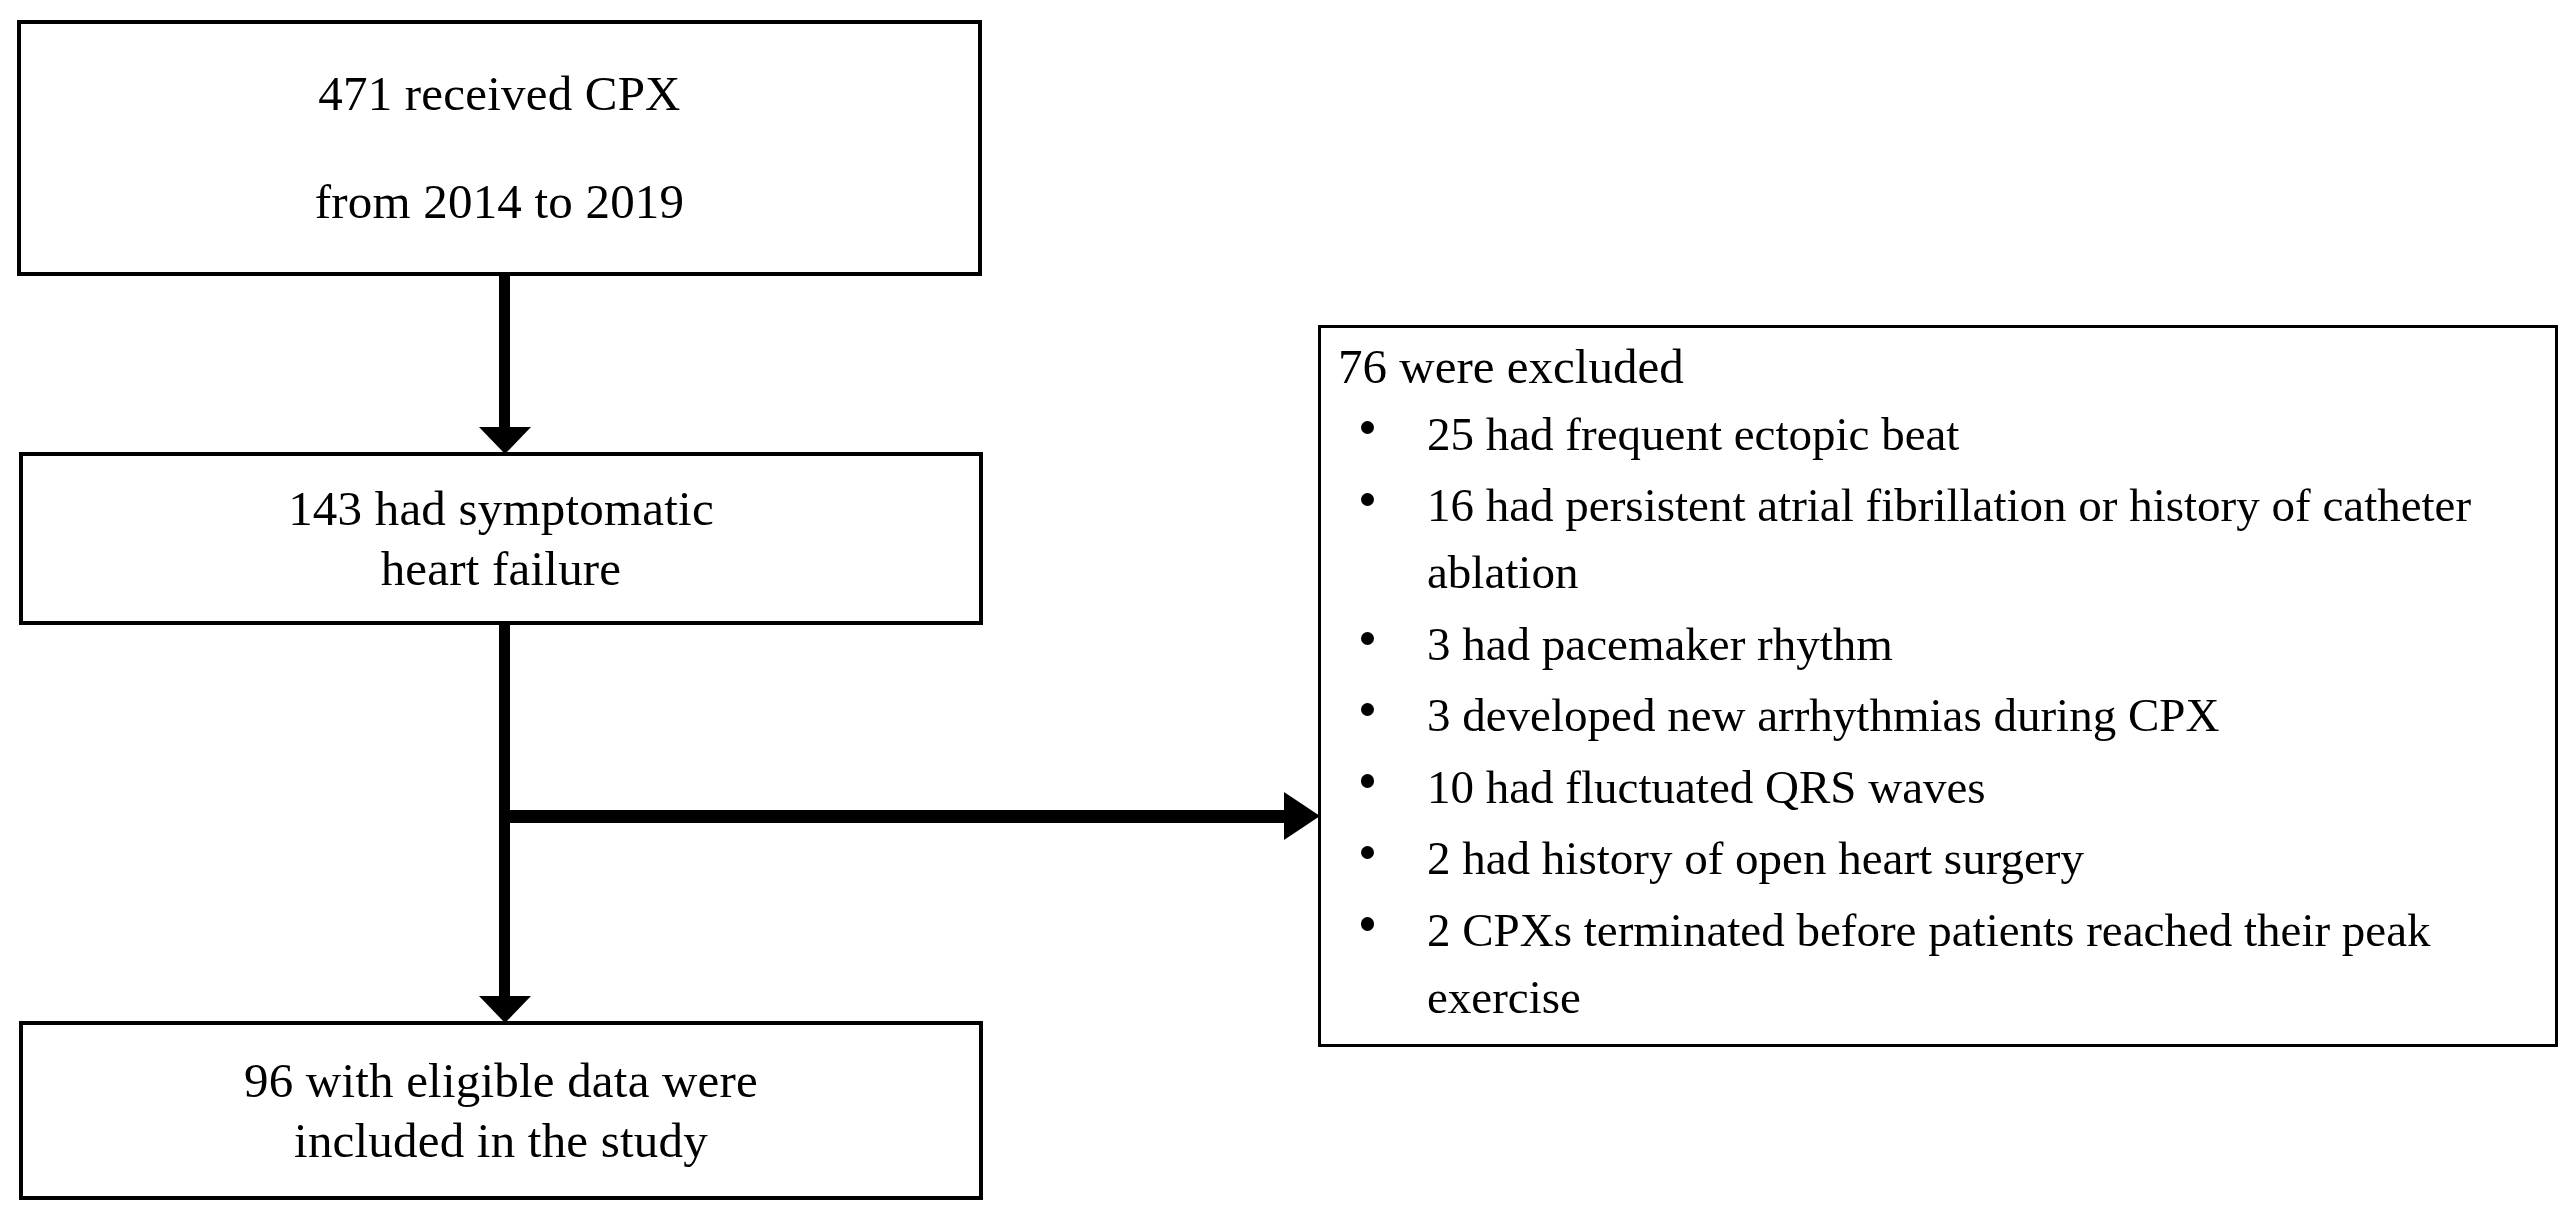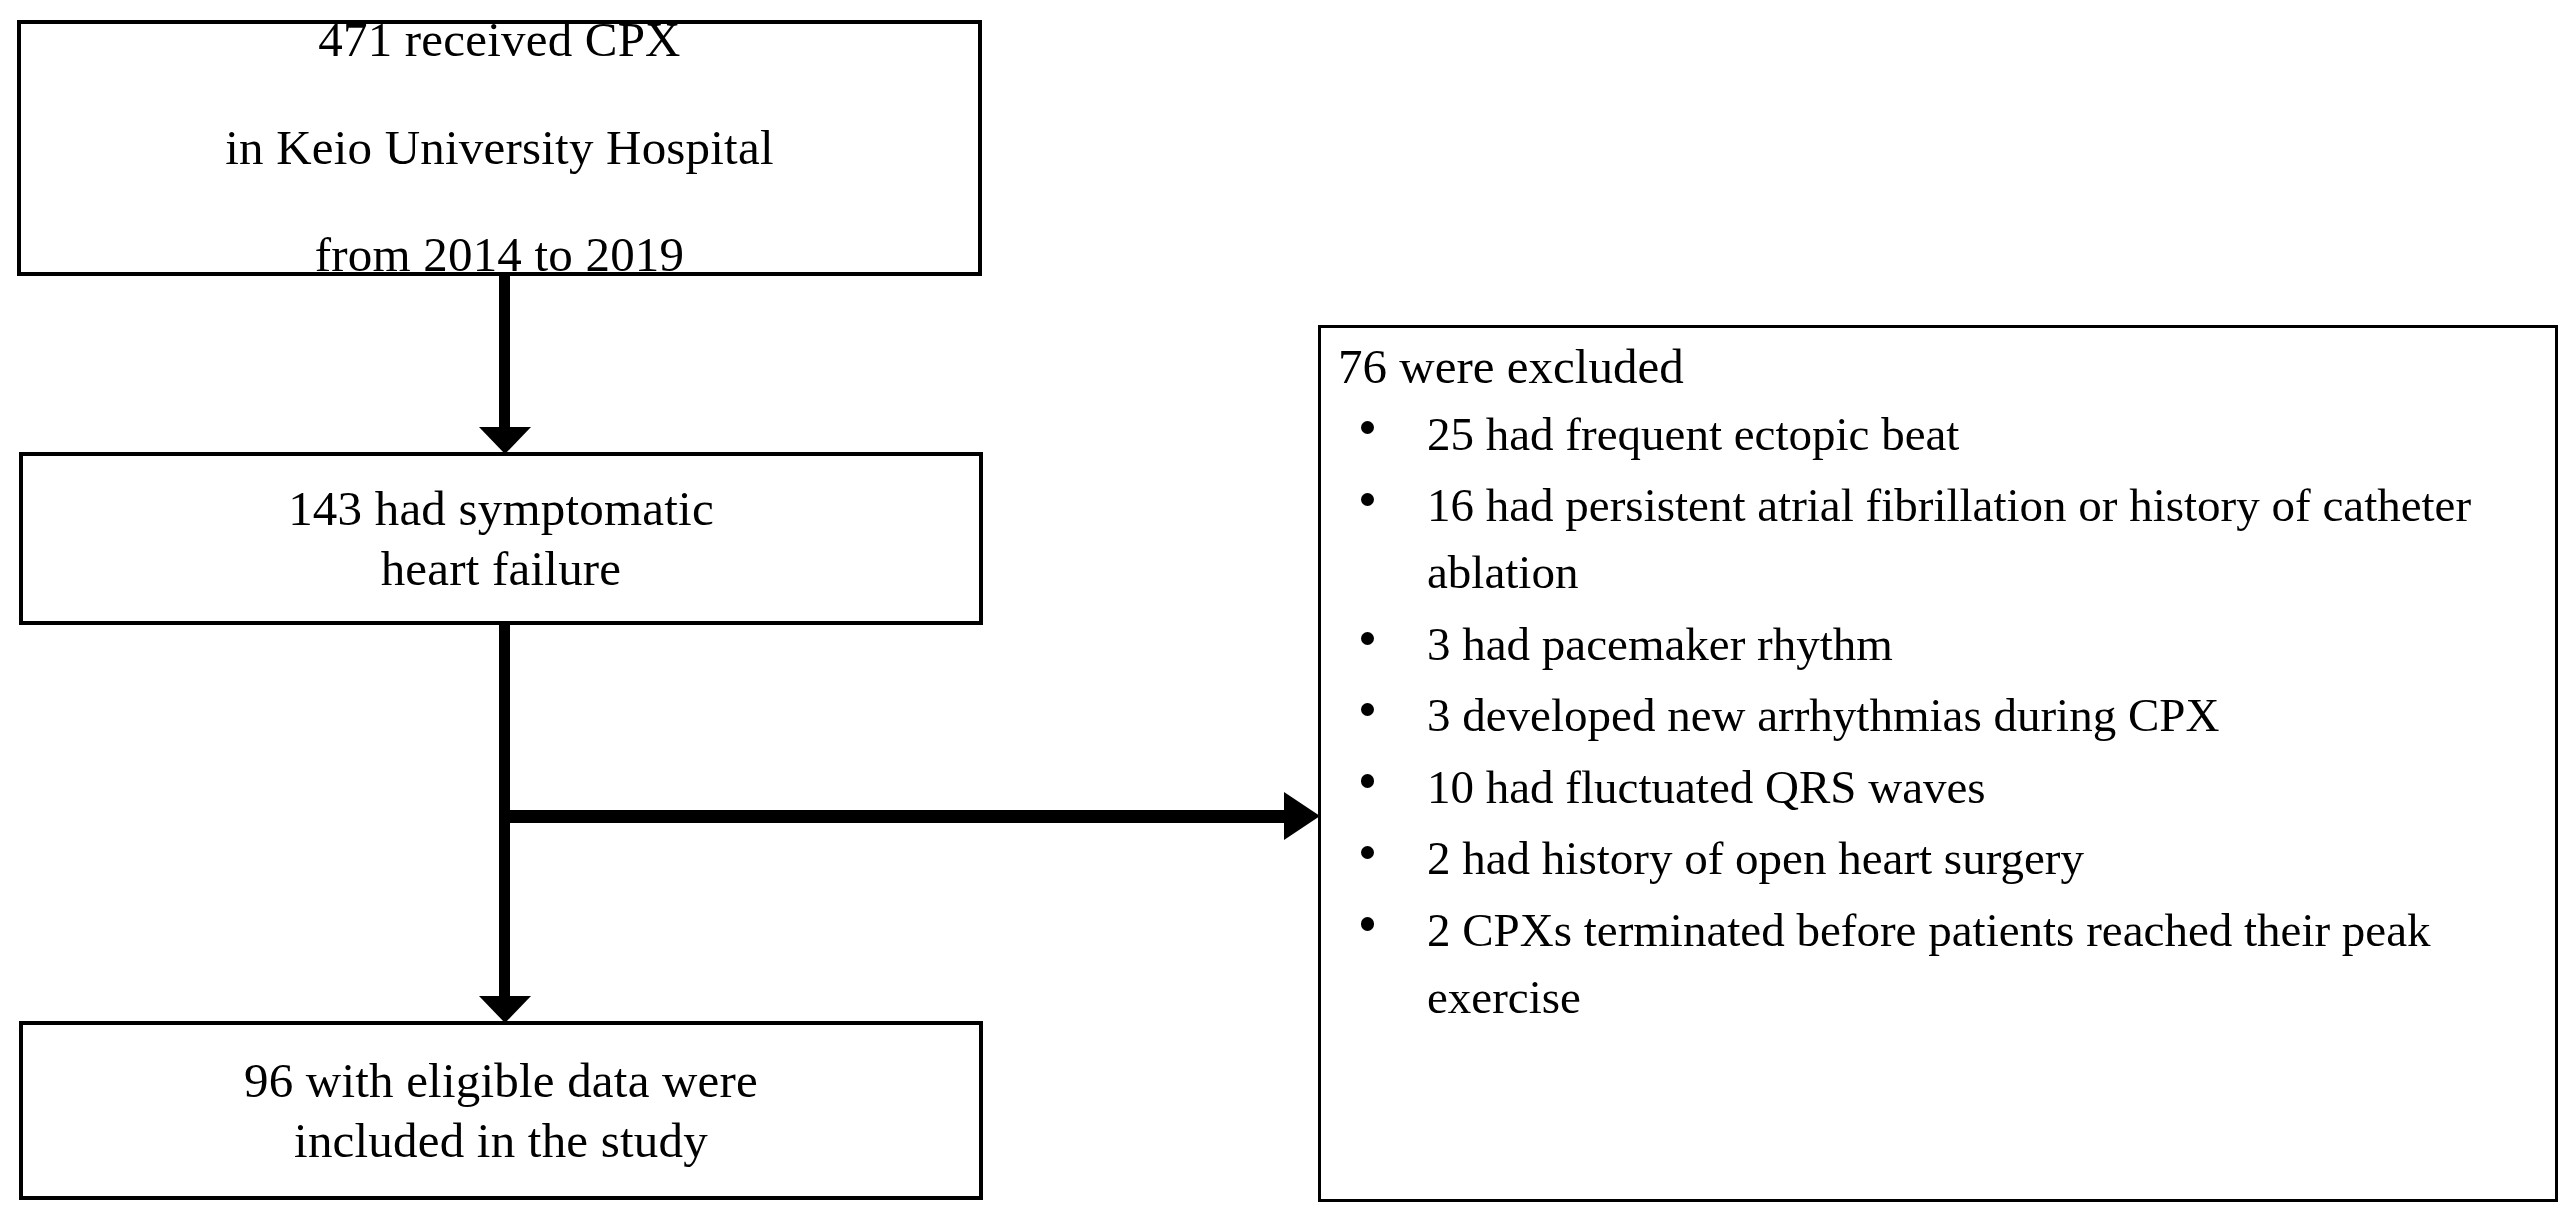--- a/index.html
+++ b/index.html
@@ -42,21 +42,21 @@
   #box-received   { left: 17px;  top: 19.6px;   width: 965px; height: 256px; gap: 48px; }
   #box-sympt      { left: 19px;  top: 452px;  width: 964px; height: 173px; }
   #box-included   { left: 19px;  top: 1021px; width: 964px; height: 179px; }
 
   
   #box-excluded {
     position: absolute;
     left: 1318px;
     top: 325px;
     width: 1240px;
-    height: 877px;
+    height: 722px;
     box-sizing: border-box;
     border: 3.9px solid #000000;
     background: #ffffff;
     padding: 11px 7.8px 0 14px;
   }
   #excl-title {
     font-size: 49px;
     line-height: 1.16;
     margin: 0 0 4.7px 3.1px;
     white-space: nowrap;
@@ -120,21 +120,20 @@
     border-left: 36px solid #000000;
   }
 </style>
 </head>
 <body>
 
 <div id="canvas">
 
   <div class="flow-box" id="box-received">
     <span class="line">471 received CPX</span>
-    <span class="line">in Keio University Hospital</span>
     <span class="line">from 2014 to 2019</span>
   </div>
 
   <div class="conn" id="stem-1"></div>
   <div id="head-1"></div>
 
   <div class="flow-box" id="box-sympt">
     <span class="line">143 had symptomatic</span>
     <span class="line">heart failure</span>
   </div>

